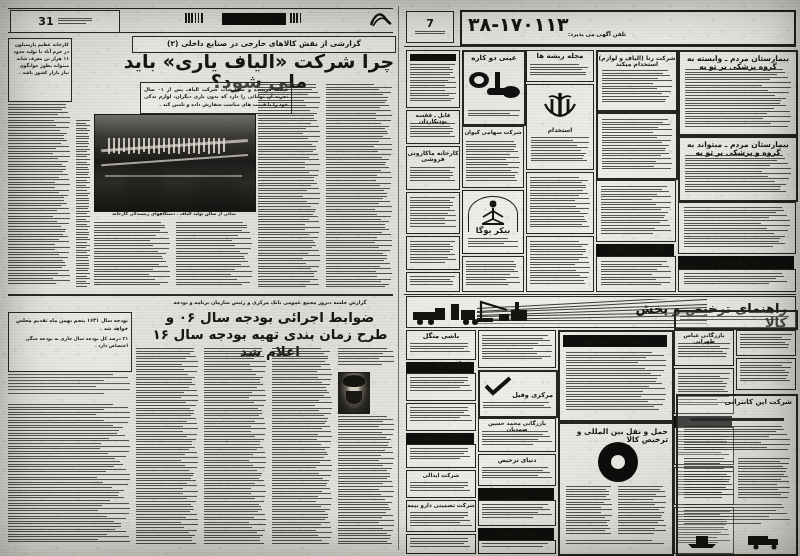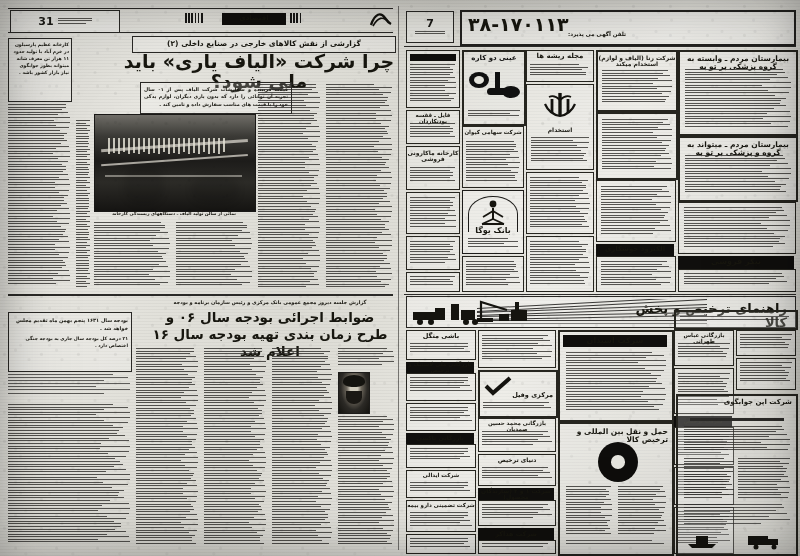--- a/index.html
+++ b/index.html
@@ -1035,21 +1035,21 @@
         </div>
     </div>
     <div class="yoga" style="left:462px;top:190px;width:60px;height:62px;">
       <div class="dome"></div>
       <svg width="40" height="30" viewBox="0 0 40 30" style="position:absolute;left:10px;top:8px">
         <circle cx="20" cy="5" r="3.4" fill="#16150f"></circle>
         <path d="M20 9 L20 20" stroke="#16150f" stroke-width="2"></path>
         <path d="M20 12 L10 18 M20 12 L30 18" stroke="#16150f" stroke-width="1.8"></path>
         <path d="M20 20 L9 25 M20 20 L31 25 M9 25 L31 25" stroke="#16150f" stroke-width="1.8" fill="none"></path>
       </svg>
-      <div class="fa" style="position:absolute;left:0;right:0;top:36px;font-size:8px;">بانک یوگا</div>
+      <div class="fa" style="position:absolute;left:0;right:0;top:36px;font-size:8px;">بیکر یوگا</div>
       <div class="lines dense" style="left:5px;top:47px;width:50px;height:12px;">
           <i style="width:79%;margin-right:6px;"></i>
           <i style="width:100%;margin-right:4px;"></i>
           <i style="width:72%;margin-right:1px;"></i>
           <i style="width:100%;margin-right:5px;"></i>
         </div>
     </div>
     <div class="adbox" style="left:462px;top:256px;width:60px;height:34px;">
       <div class="lines dense" style="left:3px;top:4px;width:54px;height:26px;">
           <i style="width:88%;margin-right:6px;"></i>
@@ -1660,21 +1660,21 @@
           <i style="width:97%;margin-right:6px;"></i>
         </div>
     </div>
     <div class="adbox thick" style="left:674px;top:310px;width:120px;height:16px;">
       <div class="lines" style="left:4px;top:4px;width:112px;height:8px;">
           <i style="width:97%;margin-right:6px;"></i>
           <i style="width:88%;margin-right:4px;"></i>
         </div>
     </div>
     <div class="adbox thick" style="left:676px;top:394px;width:118px;height:158px;">
-      <div class="fa" style="position:absolute;right:4px;top:3px;width:110px;font-size:7px;text-align:right">شرکت اپن جوابگوی</div>
+      <div class="fa" style="position:absolute;right:4px;top:3px;width:110px;font-size:7px;text-align:right">شرکت اپن کانترانی</div>
       <div class="rule" style="left:12px;top:22px;width:94px;height:3px;"></div>
       <div class="lines dense" style="left:6px;top:30px;width:106px;height:28px;">
           <i style="width:92%;margin-right:6px;"></i>
           <i style="width:94%;margin-right:4px;"></i>
           <i style="width:87%;margin-right:1px;"></i>
           <i style="width:97%;margin-right:5px;"></i>
           <i style="width:80%;margin-right:6px;"></i>
           <i style="width:100%;margin-right:3px;"></i>
           <i style="width:73%;margin-right:2px;"></i>
           <i style="width:100%;margin-right:6px;"></i>

